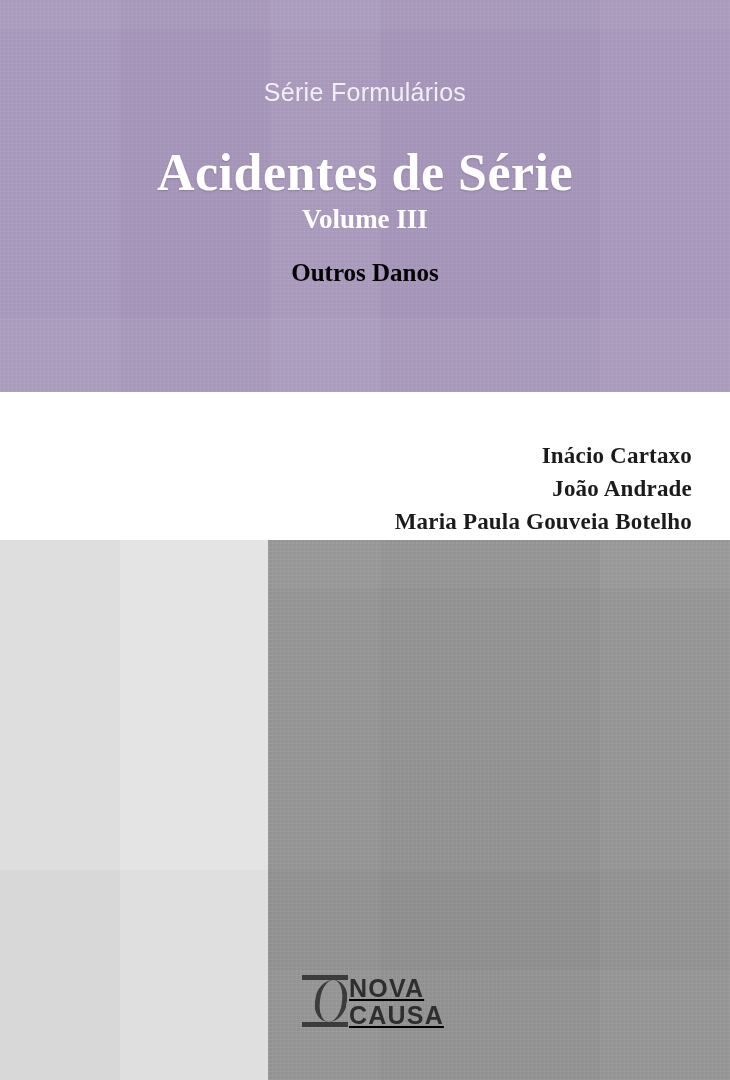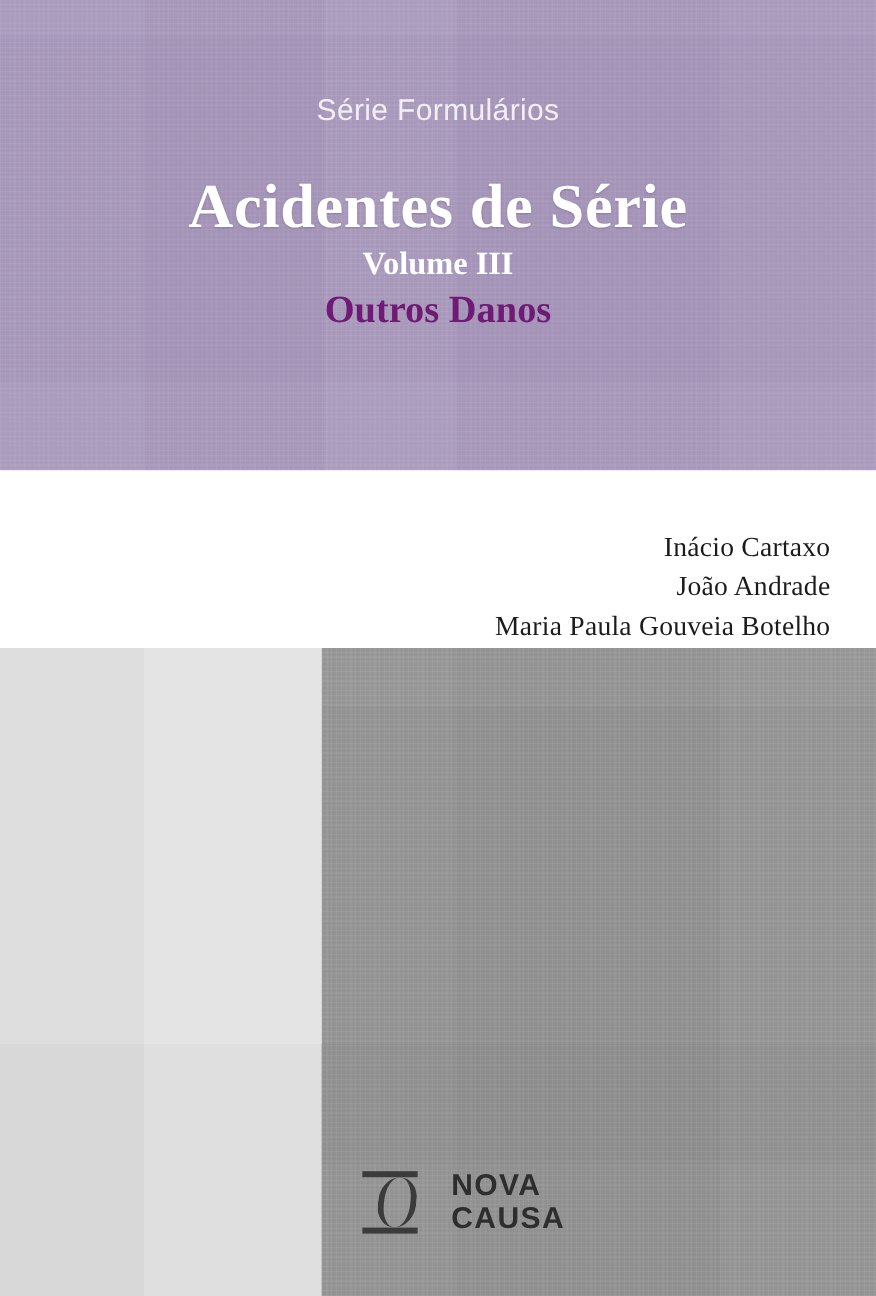--- a/index.html
+++ b/index.html
@@ -83,45 +83,45 @@
     color: #ffffff;
     text-shadow: 0 1px 2px rgba(90,75,110,0.35);
   }
   .volume {
     margin-top: 2px;
     font-size: 27px;
     font-weight: 700;
     color: #ffffff;
   }
   .subtitle {
-    margin-top: 4px;
-    font-size: 32px;
-    font-weight: 700;
-    color: #701a75;
+    margin-top: 24px;
+    font-size: 25px;
+    font-weight: 700;
+    color: #000000;
   }
 
   
   .authors-band {
     position: absolute;
     left: 0;
     top: 392px;
     width: 730px;
     height: 148px;
     background: #ffffff;
   }
   .authors {
     position: absolute;
     right: 38px;
     top: 48px;
     text-align: right;
     color: #1b1b1b;
   }
   .author {
     font-size: 23px;
-    font-weight: 400;
+    font-weight: 700;
     line-height: 1.43;
     letter-spacing: 0.2px;
   }
 
   
   .bottom-panel {
     position: absolute;
     left: 0;
     top: 540px;
     width: 730px;
@@ -178,22 +178,22 @@
   }
   .ghb-1 { top: 0;   height: 48px; }
   .ghb-2 { top: 330px; height: 100px; background: rgba(0,0,0,0.02); }
 
   
   .logo {
     position: absolute;
     left: 302px;
     top: 975px;
     display: flex;
-    align-items: center;
-    gap: 28px;
+    gap: 1px;
+    text-decoration: underline;
   }
   .logo-mark {
     width: 46px;
     height: 52px;
     position: relative;
     flex: 0 0 auto;
   }
   .logo-mark .frame-top,
   .logo-mark .frame-bottom {
     position: absolute;

